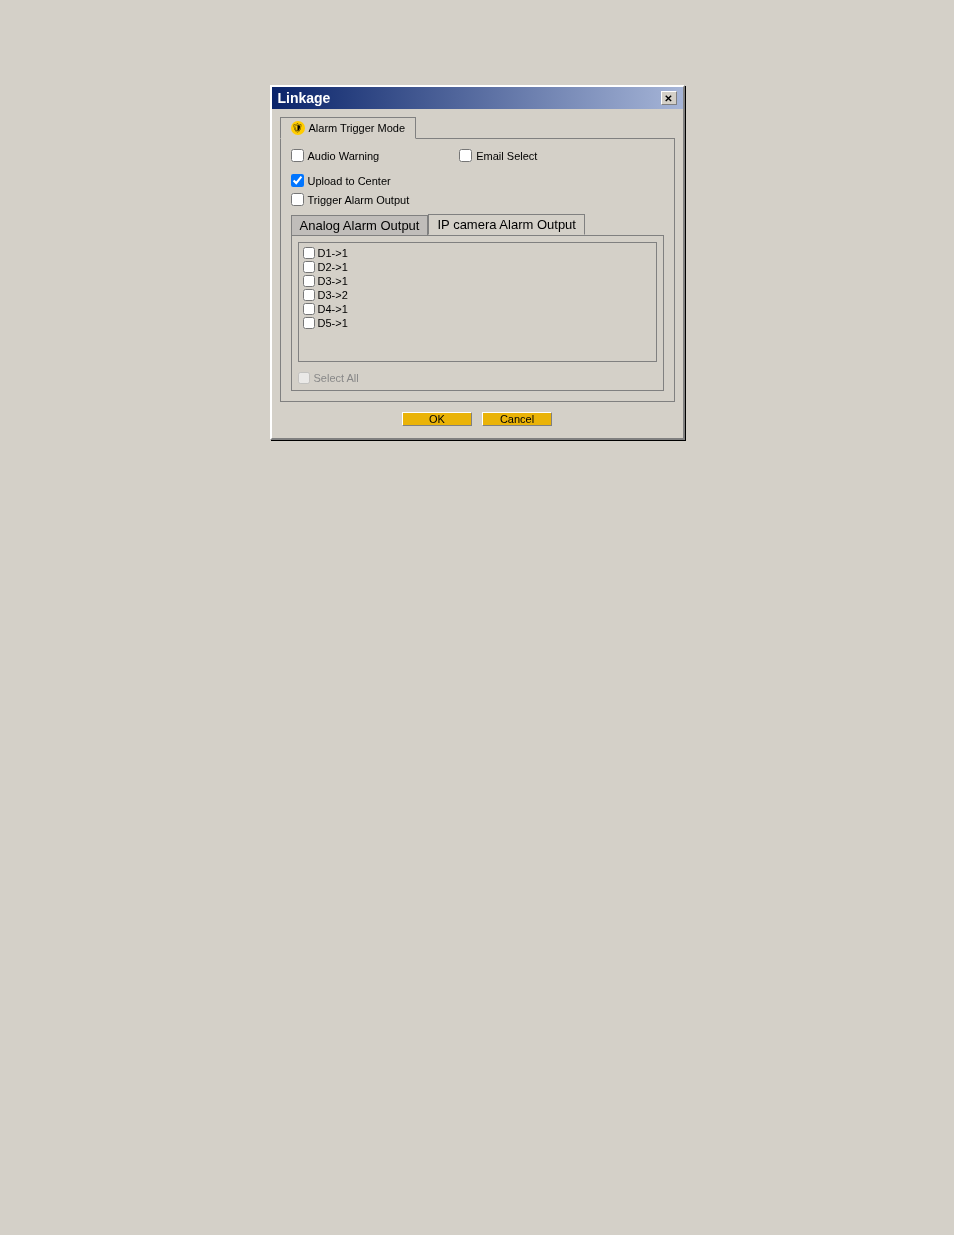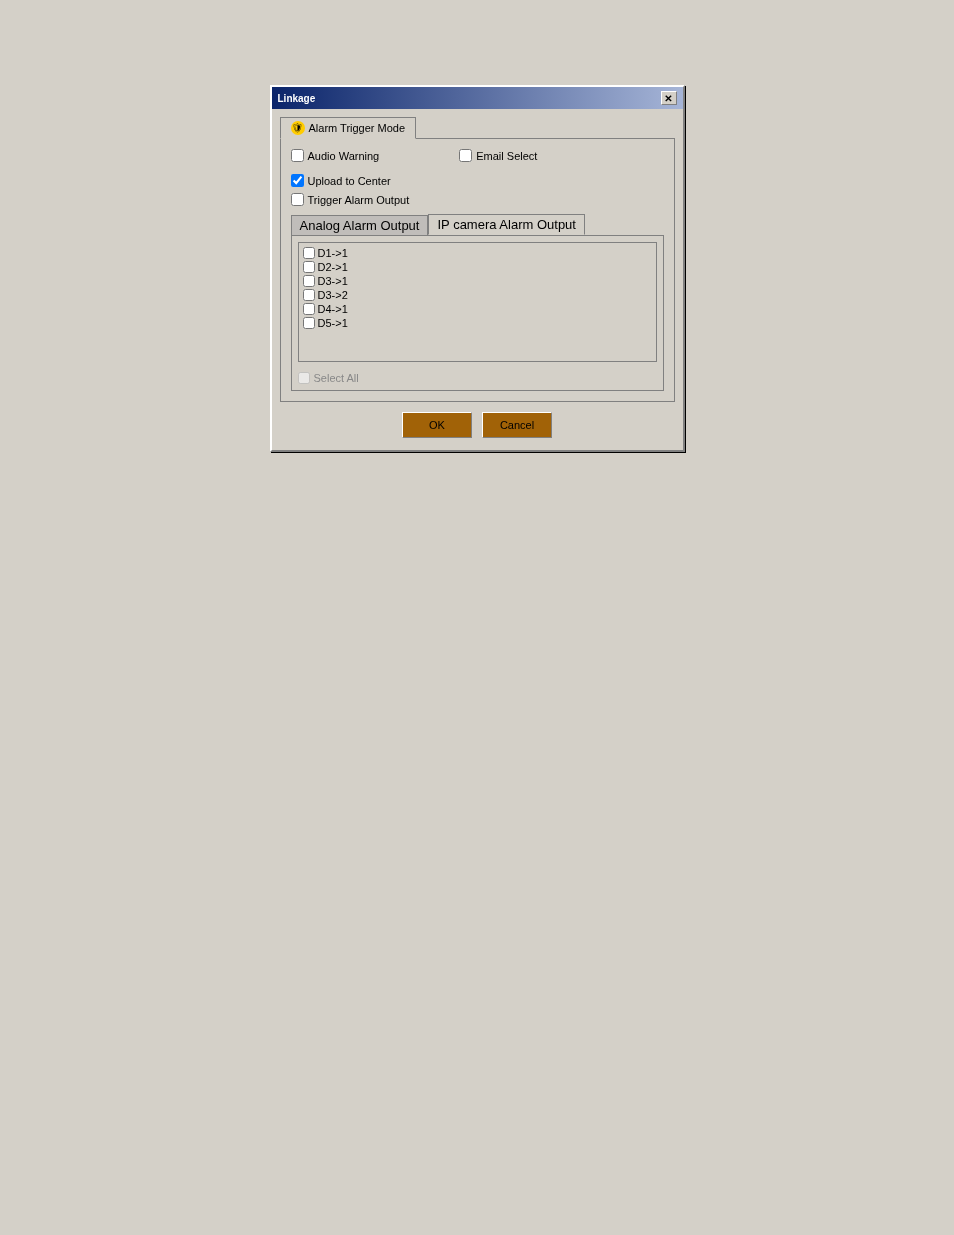--- a/index.html
+++ b/index.html
@@ -34,21 +34,21 @@
       color: #ffffff;
       padding: 3px 6px;
       display: flex;
       align-items: center;
       justify-content: space-between;
       height: 22px;
     }
 
     .title-bar-text {
       font-weight: bold;
-      font-size: 10px;
+      font-size: 14px;
       color: #ffffff;
     }
 
     .title-bar-close {
       width: 16px;
       height: 14px;
       background-color: #d4d0c8;
       border: 1px solid #ffffff;
       border-right-color: #808080;
       border-bottom-color: #808080;
@@ -205,22 +205,22 @@
     .button-row {
       display: flex;
       justify-content: center;
       gap: 10px;
       margin-top: 10px;
       padding-bottom: 4px;
     }
 
     .btn {
       width: 70px;
-      height: 26px;
-      background-color: #a16207;
+      height: 14px;
+      background-color: #eab308;
       border: 1px solid #ffffff;
       border-right-color: #808080;
       border-bottom-color: #808080;
       font-size: 11px;
       cursor: pointer;
       font-family: "Tahoma", "Arial", sans-serif;
     }
   </style>
 </head>
 <body>

